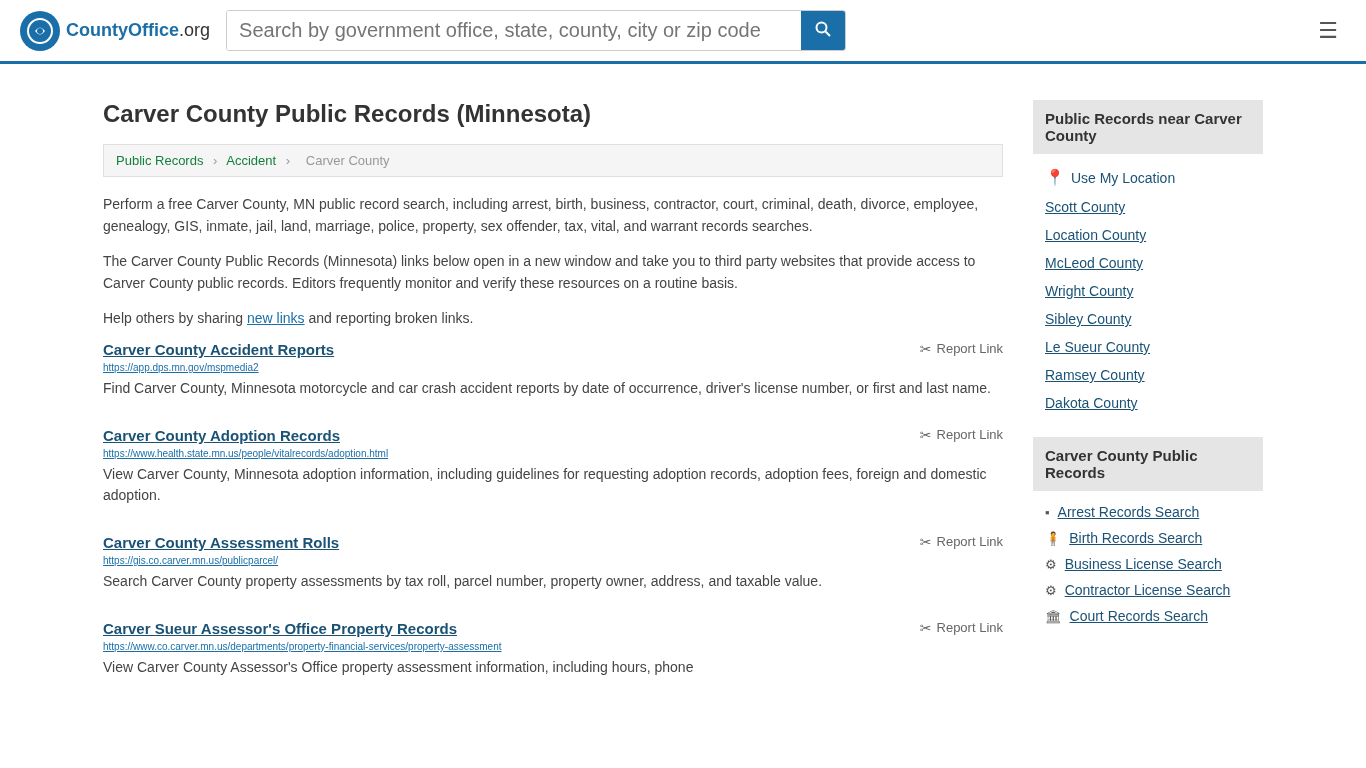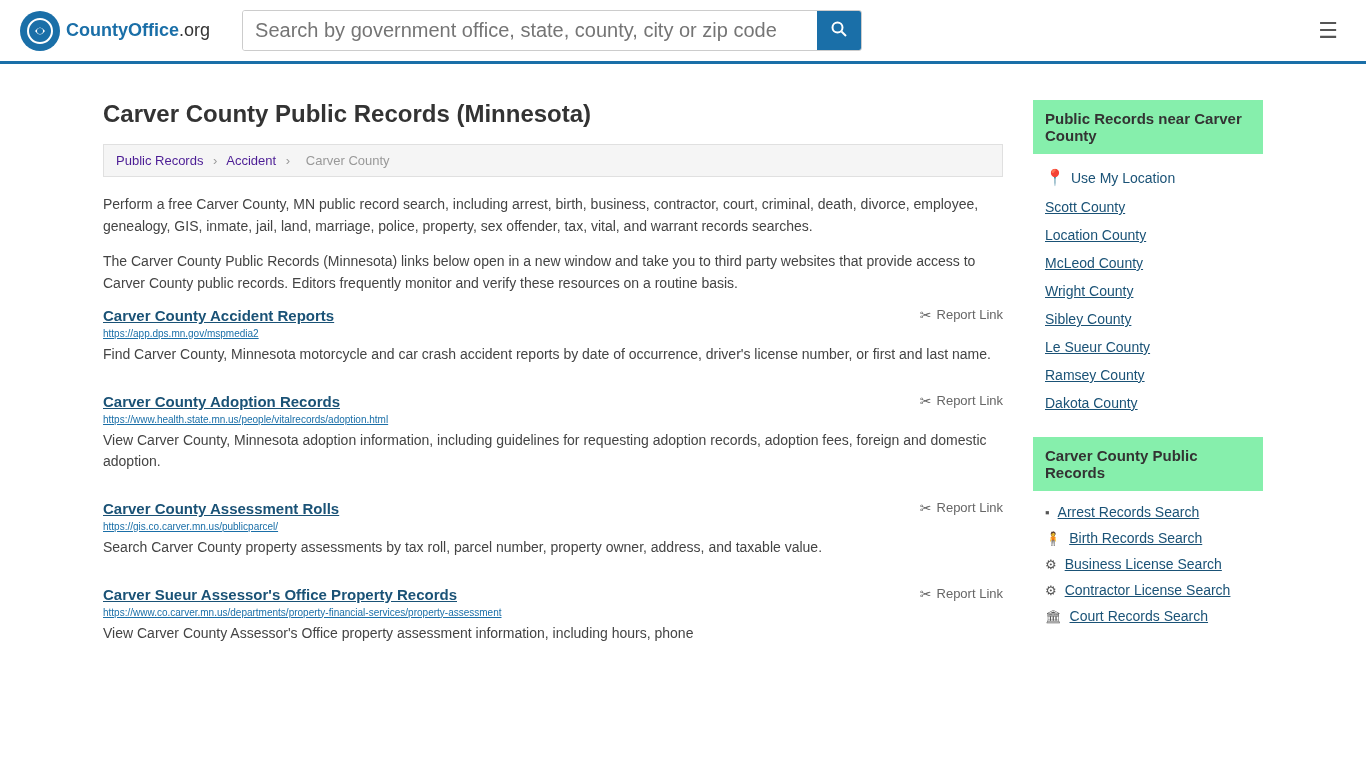--- a/index.html
+++ b/index.html
@@ -5,21 +5,21 @@
     * { box-sizing: border-box; margin: 0; padding: 0; }
     body { font-family: Arial, sans-serif; font-size: 14px; color: #333; background: #fff; }
 
     
     .header {
       background: #fff;
       border-bottom: 3px solid #1a6fa8;
       padding: 10px 20px;
       display: flex;
       align-items: center;
-      gap: 32px;
+      gap: 16px;
     }
     .logo-area {
       display: flex;
       align-items: center;
       gap: 6px;
       text-decoration: none;
     }
     .logo-circle {
       width: 40px;
       height: 40px;
@@ -99,21 +99,21 @@
     }
     .breadcrumb {
       background: #f5f5f5;
       border: 1px solid #e0e0e0;
       padding: 8px 12px;
       margin-bottom: 16px;
       font-size: 13px;
       color: #666;
     }
     .breadcrumb a {
-      color: #4c1d95;
+      color: #15803d;
       text-decoration: none;
     }
     .breadcrumb span {
       margin: 0 6px;
       color: #999;
     }
     .intro-text {
       font-size: 14px;
       color: #444;
       line-height: 1.6;
@@ -167,21 +167,21 @@
 
     
     .sidebar {
       width: 230px;
       flex-shrink: 0;
     }
     .sidebar-section {
       margin-bottom: 20px;
     }
     .sidebar-header {
-      background: #86efac;
+      background: #e5e5e5;
       padding: 10px 12px;
       font-size: 15px;
       font-weight: bold;
       color: #333;
       margin-bottom: 8px;
     }
     .sidebar-item {
       padding: 6px 12px;
       font-size: 14px;
     }
@@ -261,20 +261,23 @@
     <div class="breadcrumb">
       <a>Public Records</a>
       <span>›</span>
       <a>Accident</a>
       <span>›</span>
       <span>Carver County</span>
     </div>
 
     <p class="intro-text">Perform a free Carver County, MN public record search, including arrest, birth, business, contractor, court, criminal, death, divorce, employee, genealogy, GIS, inmate, jail, land, marriage, police, property, sex offender, tax, vital, and warrant records searches.</p>
     <p class="intro-text">The Carver County Public Records (Minnesota) links below open in a new window and take you to third party websites that provide access to Carver County public records. Editors frequently monitor and verify these resources on a routine basis.</p>
+    <p class="intro-text">
+      <span>Help others by sharing </span><a href="#">new links</a><span> and reporting broken links.</span>
+    </p>
 
     <div id="records-container">
         <div class="record-entry">
     <div class="record-header">
       <a class="record-title" href="#">Carver County Accident Reports</a>
       <div class="report-link">
         <span class="report-link-icon">✂</span>
         <span>Report Link</span>
       </div>
     </div>

